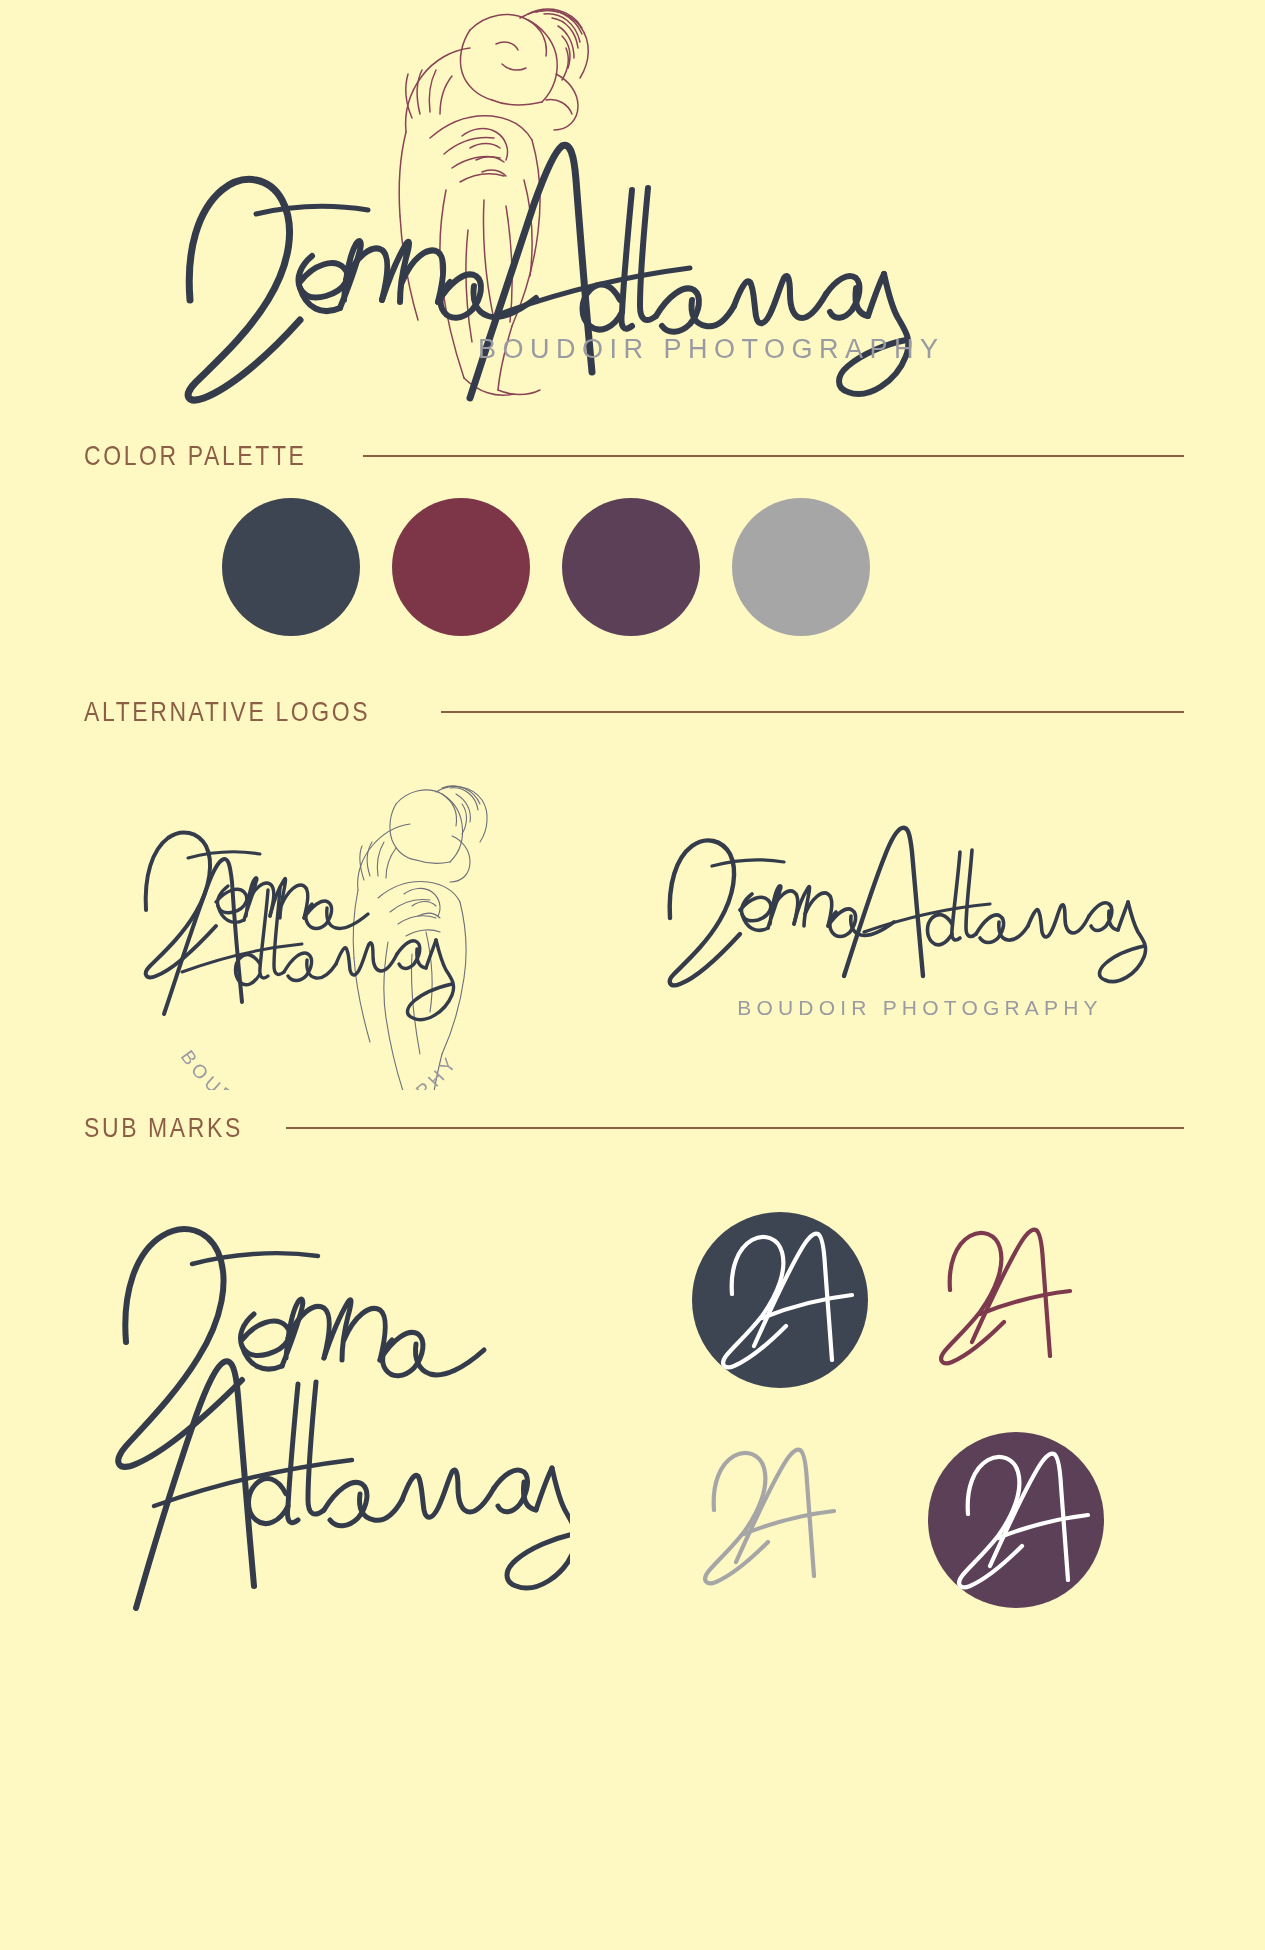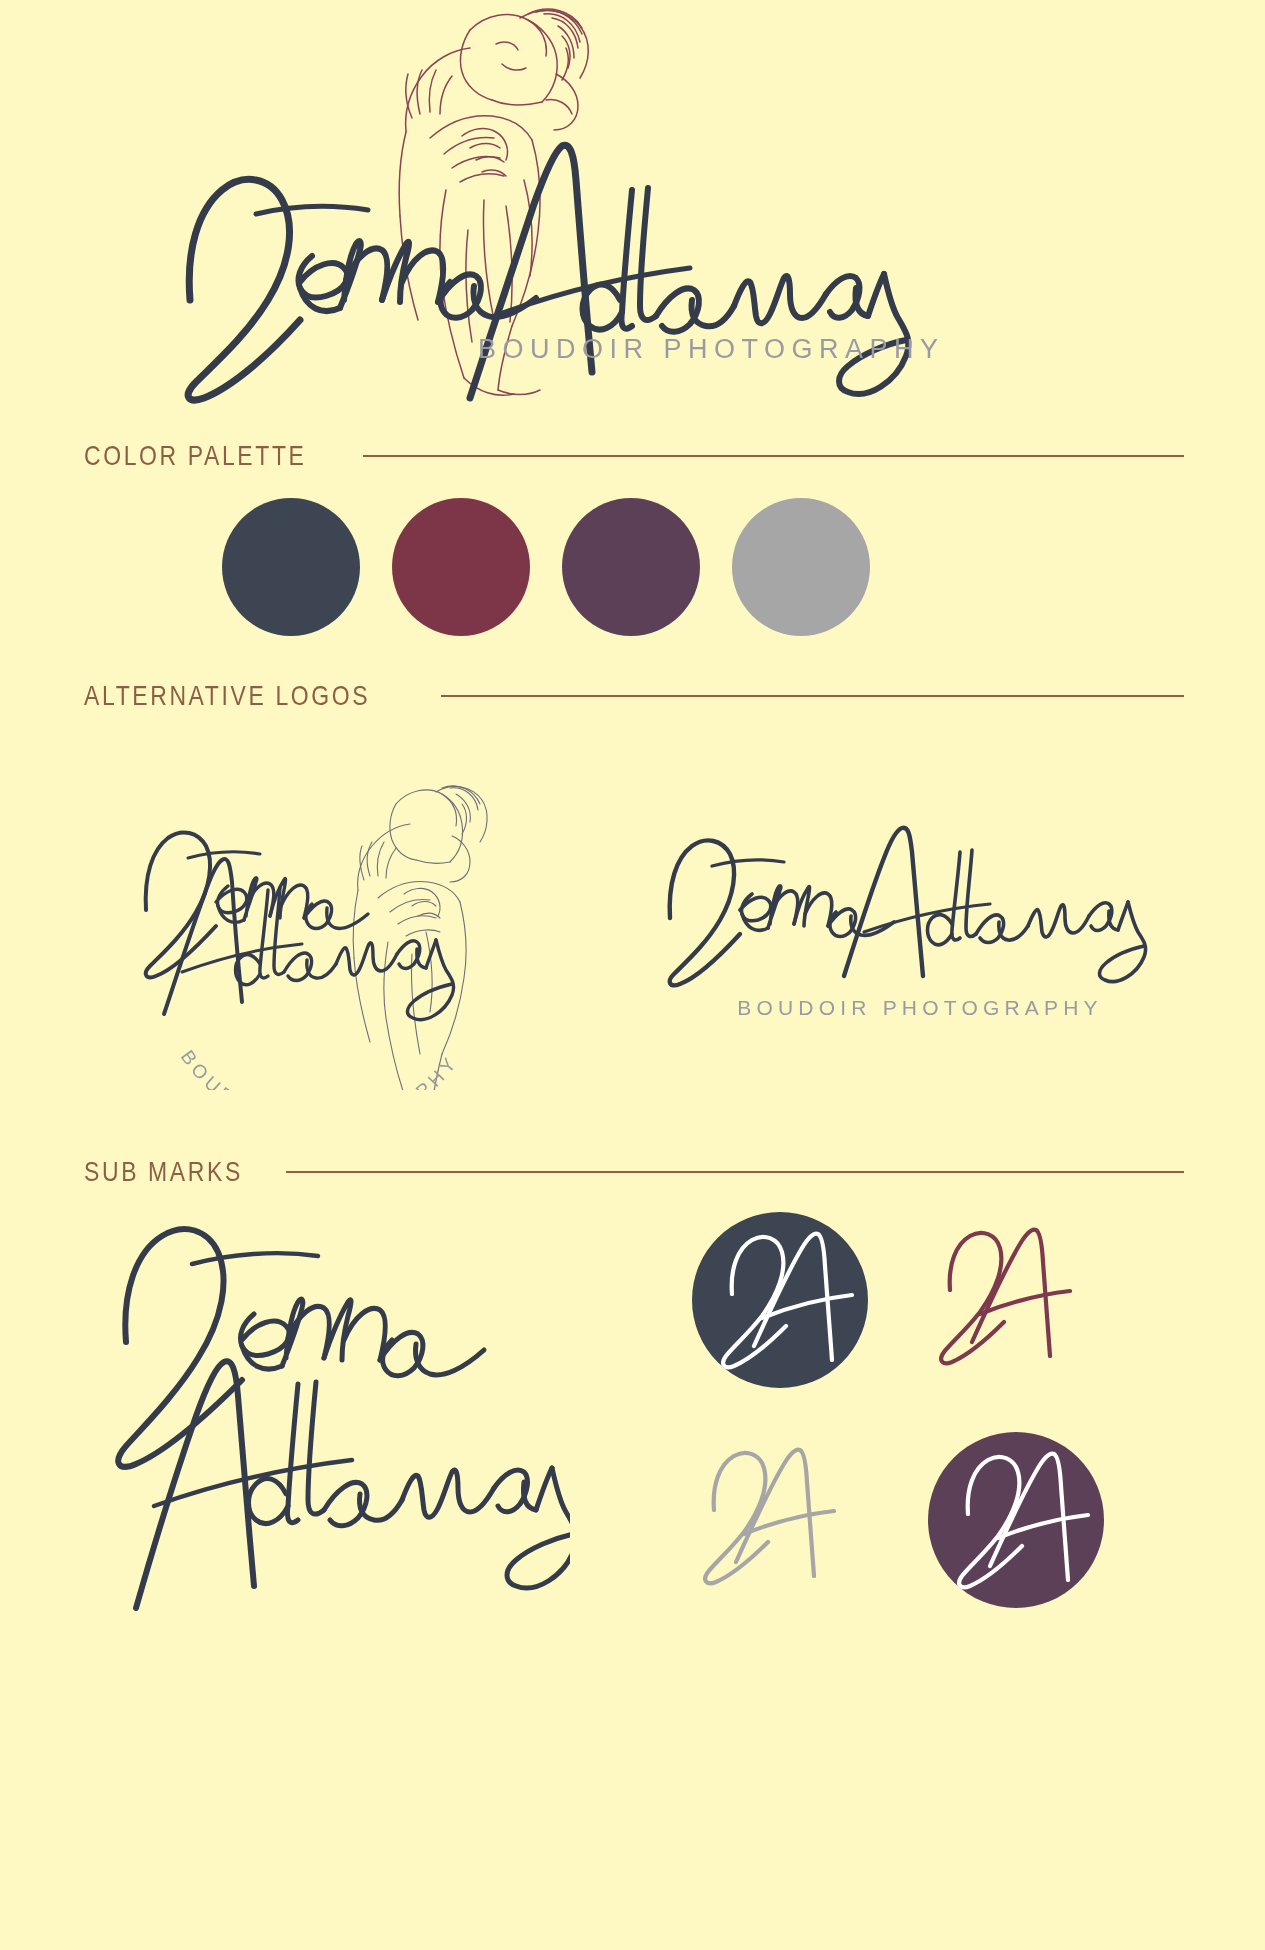--- a/index.html
+++ b/index.html
@@ -199,21 +199,21 @@
     <span class="rule"></span>
   </div>
 
   <div id="palette-row">
     <div class="swatch" style="background:#3D4452"></div>
     <div class="swatch" style="background:#7D3648"></div>
     <div class="swatch" style="background:#5C4057"></div>
     <div class="swatch" style="background:#A6A6A6"></div>
   </div>
 
-  <div class="section-head" style="top:680px;">
+  <div class="section-head" style="top:696px;">
     <span class="label">ALTERNATIVE LOGOS</span>
     <span class="rule"></span>
   </div>
 
   <div id="alt-logos">
 
     <div id="alt-badge">
       <svg viewBox="0 0 440 340" xmlns="http://www.w3.org/2000/svg" aria-hidden="true">
         <g fill="none" stroke="#6E6E7A" stroke-width="1.1" stroke-linecap="round" stroke-linejoin="round">
           <path d="M300 54 C 312 40, 332 36, 346 44 C 358 52, 362 64, 360 76"></path>
@@ -353,21 +353,21 @@
           <path d="M478 130 C 482 118, 486 108, 488 102" stroke-width="3.6"></path>
           <path d="M488 102 C 491 114, 494 125, 498 132 C 504 141, 508 147, 504 157
                    C 497 174, 478 186, 465 180 C 457 177, 458 170, 466 163
                    C 475 155, 491 149, 504 146" stroke-width="3.6"></path>
         </g>
         <text x="280" y="215" text-anchor="middle" fill="#9A9AA2" font-family="Liberation Sans, sans-serif" font-size="21" letter-spacing="5.2" font-weight="300">BOUDOIR PHOTOGRAPHY</text>
       </svg>
     </div>
   </div>
 
-  <div class="section-head" style="top:1156px;">
+  <div class="section-head" style="top:1112px;">
     <span class="label">SUB MARKS</span>
     <span class="rule"></span>
   </div>
 
   <div id="sub-marks">
 
     <div id="submark-signature">
       <svg viewBox="0 0 500 420" xmlns="http://www.w3.org/2000/svg" aria-hidden="true">
         <g fill="none" stroke="#343C4B" stroke-linecap="round" stroke-linejoin="round">
 

